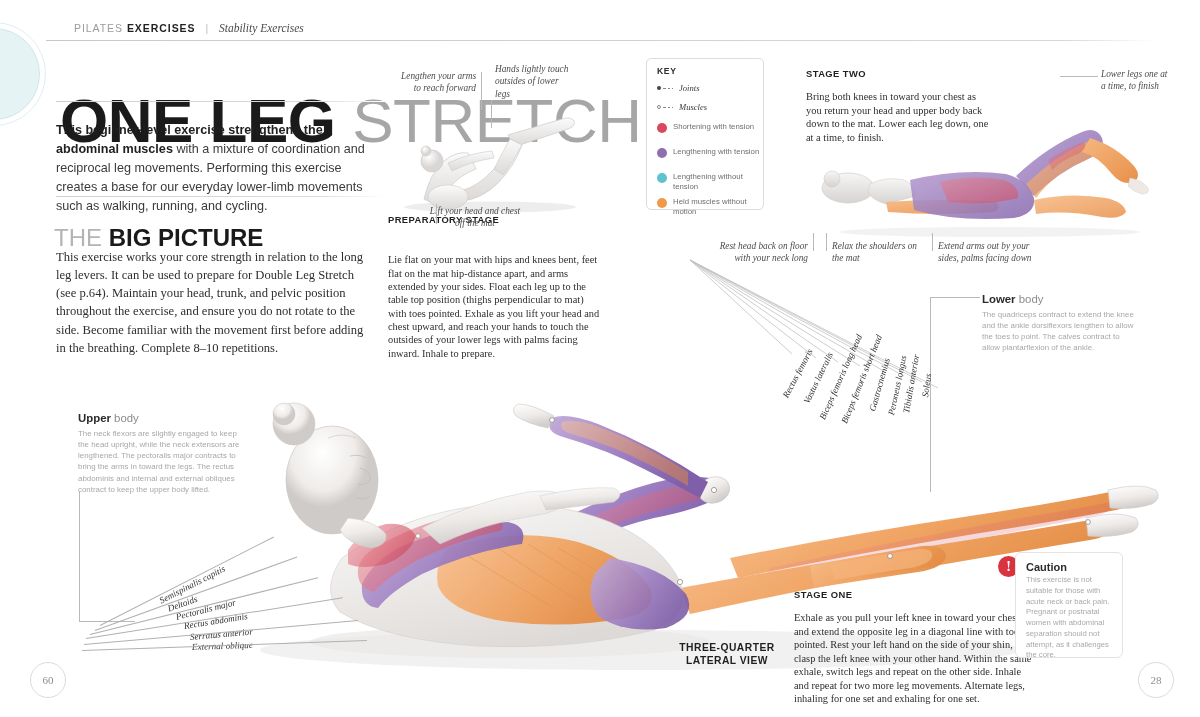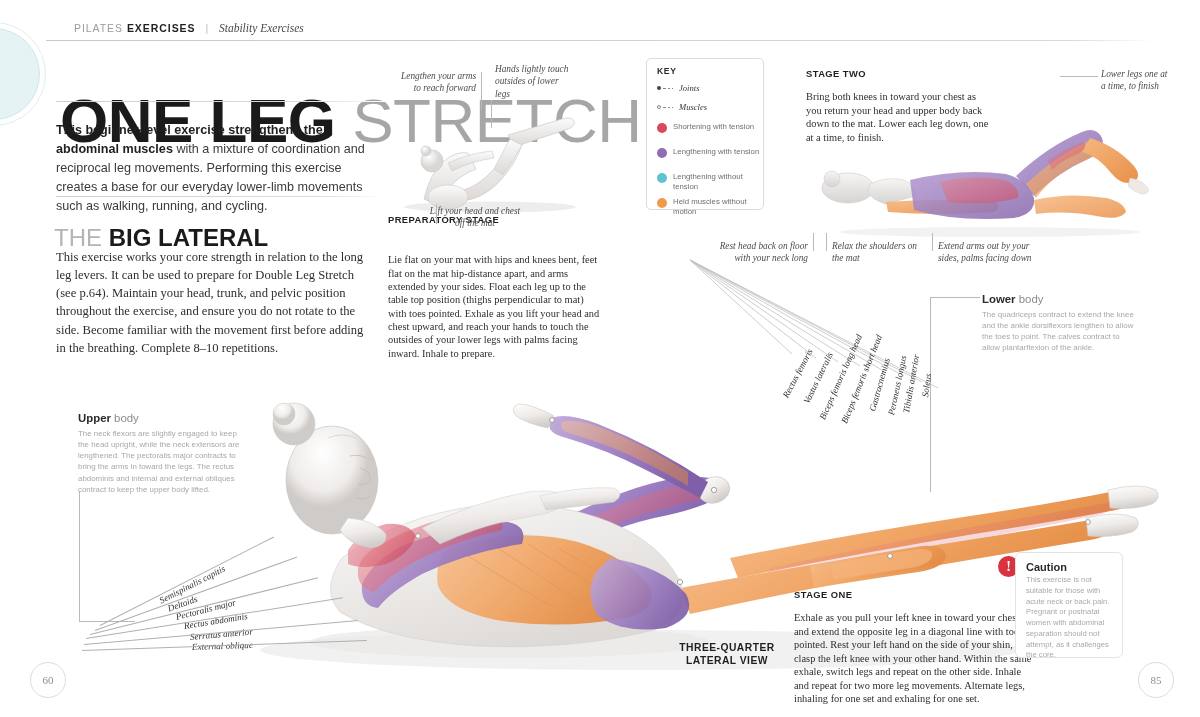--- a/index.html
+++ b/index.html
@@ -191,21 +191,21 @@
     <span class="t-bold">ONE LEG</span>
     <span class="t-light">STRETCH</span>
   </h1>
   <div class="rule-intro"></div>
 
   <p class="intro"><b>This beginner-level exercise strengthens the</b> <b>abdominal muscles</b><span> with a mixture of coordination and reciprocal leg movements. Performing this exercise creates a base for our everyday lower-limb movements such as walking, running, and cycling.</span></p>
 
   <div class="rule-bigpic"></div>
   <h2 class="bigpic-h">
     <span class="t-light">THE</span>
-    <span class="t-bold">BIG LATERAL</span>
+    <span class="t-bold">BIG PICTURE</span>
   </h2>
   <p class="bigpic-body">This exercise works your core strength in relation to the long leg levers. It can be used to prepare for Double Leg Stretch (see p.64). Maintain your head, trunk, and pelvic position throughout the exercise, and ensure you do not rotate to the side. Become familiar with the movement first before adding in the breathing. Complete 8–10 repetitions.</p>
 
   <div class="prep-h">PREPARATORY STAGE</div>
   <p class="prep-body">Lie flat on your mat with hips and knees bent, feet flat on the mat hip-distance apart, and arms extended by your sides. Float each leg up to the table top position (thighs perpendicular to mat) with toes pointed. Exhale as you lift your head and chest upward, and reach your hands to touch the outsides of your lower legs with palms facing inward. Inhale to prepare.</p>
 
   <svg class="illus" style="left:390px; top:95px;" width="200" height="125" viewBox="0 0 200 125">
     <defs>
       <linearGradient id="bodyG" x1="0" y1="0" x2="0" y2="1">
         <stop offset="0%" stop-color="#fbfbfb"></stop>
@@ -526,15 +526,15 @@
 
   <div class="caution-icon">!</div>
   <div class="caution">
     <div class="c-h">Caution</div>
     <div class="c-b">This exercise is not suitable for those with acute neck or back pain. Pregnant or postnatal women with abdominal separation should not attempt, as it challenges the core.</div>
   </div>
 
   <div class="viewlabel">THREE-QUARTER LATERAL VIEW</div>
 
   <div class="pageno left">60</div>
-  <div class="pageno right">85</div>
+  <div class="pageno right">28</div>
 
 </div>
 
 </body></html>

